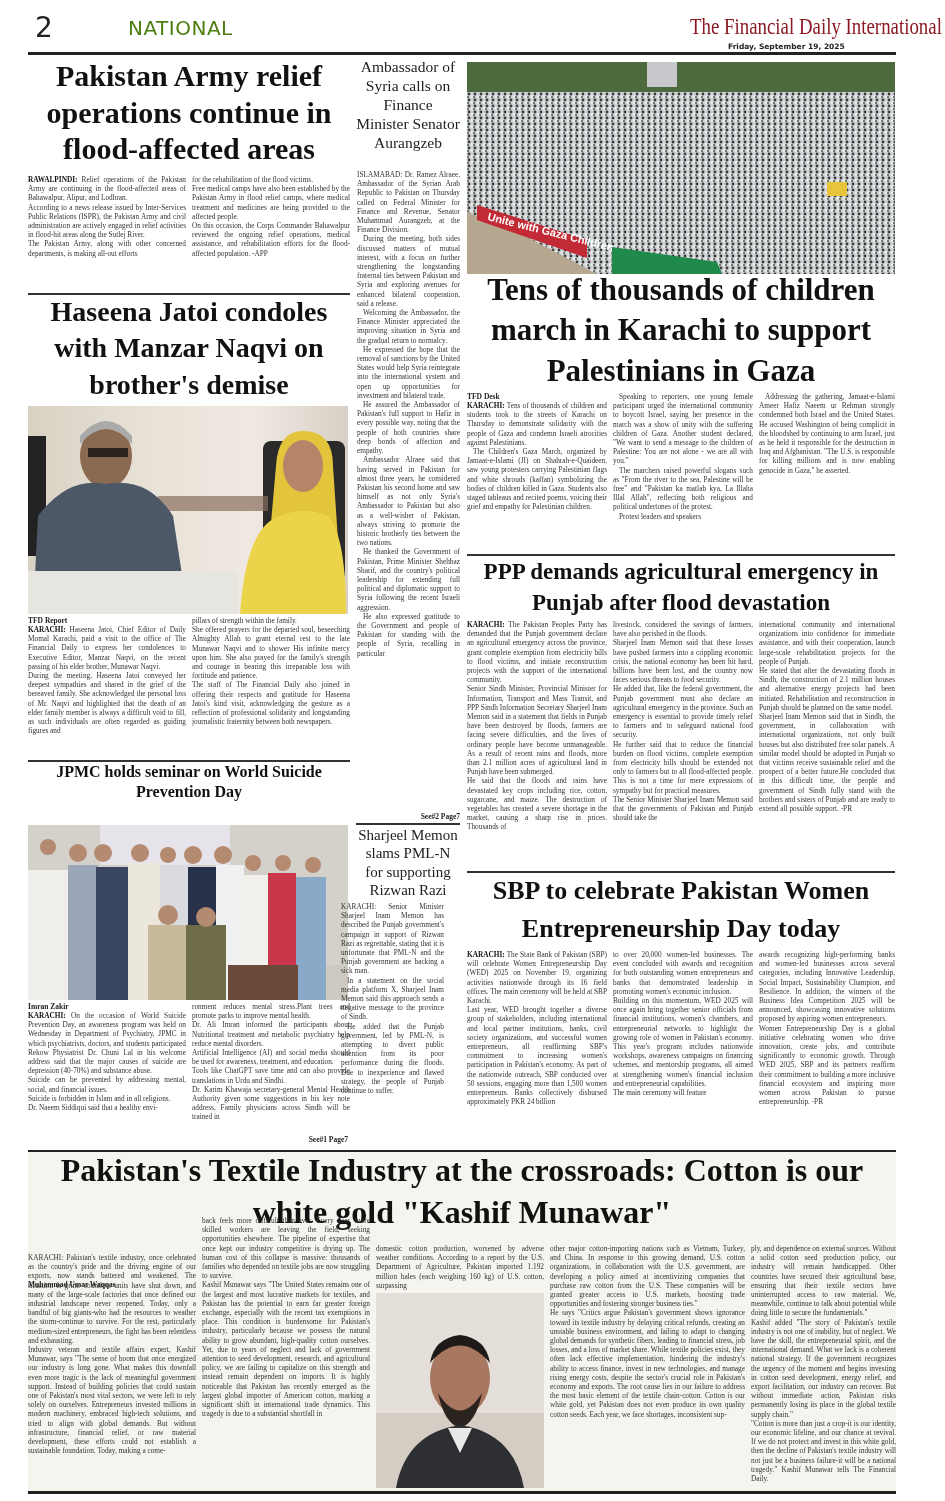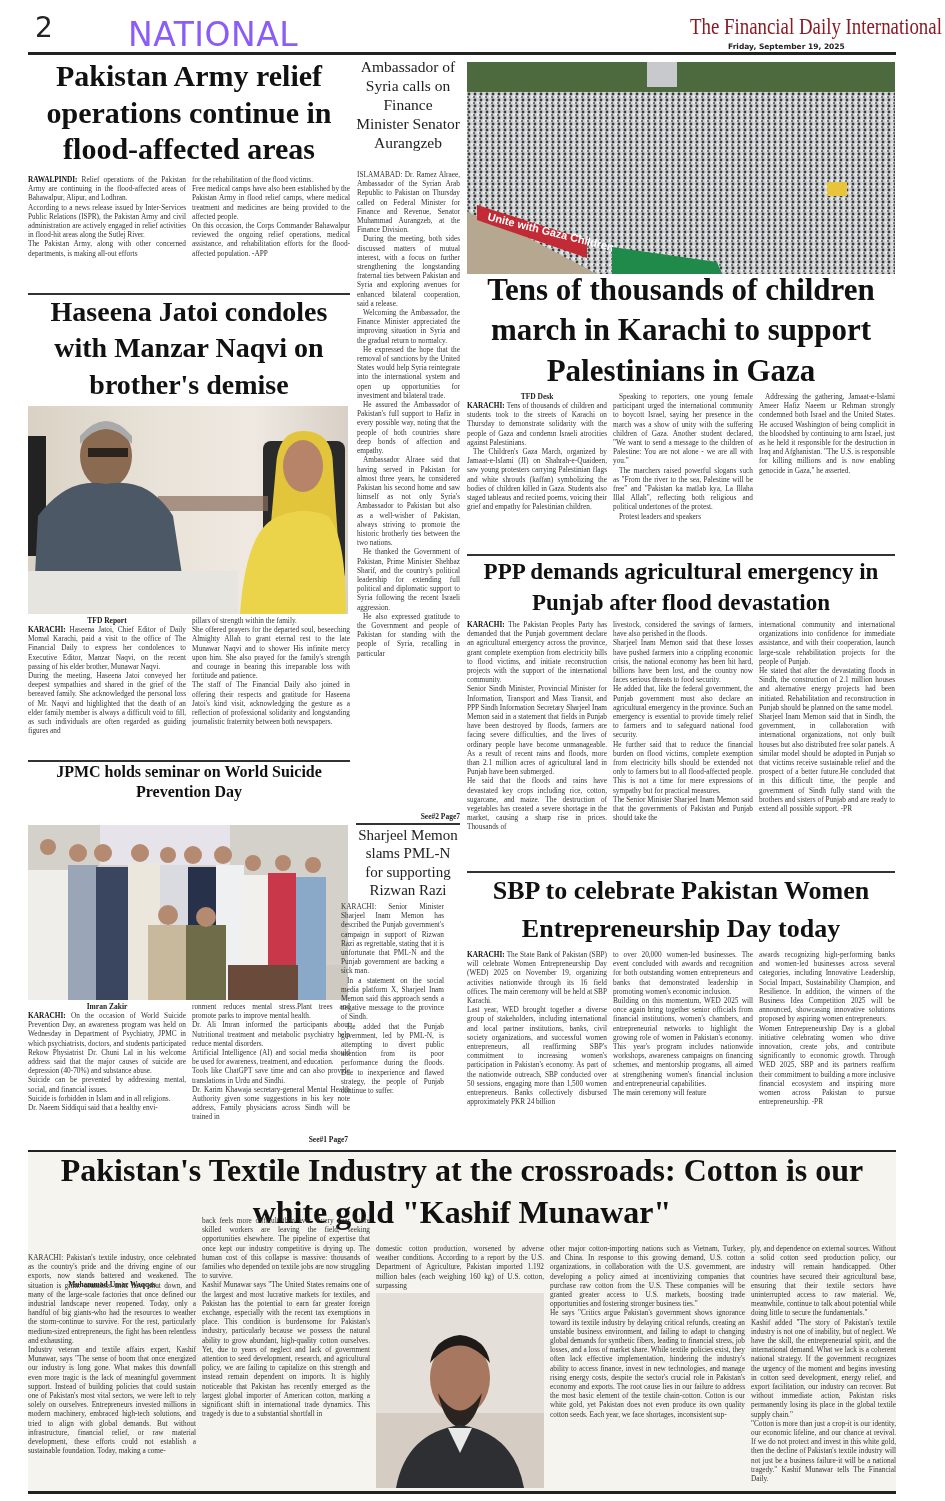--- a/index.html
+++ b/index.html
@@ -1,32 +1,32 @@
 <!DOCTYPE html>
 <html><head>
 <meta charset="utf-8">
 <style>
   * { box-sizing: border-box; margin: 0; padding: 0; }
   html, body { width: 945px; height: 1501px; background: #fff; overflow: hidden; }
   body { position: relative; font-family: "Liberation Serif", serif; color: #222; }
   .abs { position: absolute; }
   .masthead-num { left: 35px; top: 14px; font-family: "DejaVu Sans", sans-serif; font-size: 28px; color: #222; line-height: 1; }
-  .masthead-sec { left: 128px; top: 18px; font-family: "DejaVu Sans", sans-serif; font-size: 33px; color: #8b5cf6; letter-spacing: 0.5px; line-height: 1; }
+  .masthead-sec { left: 128px; top: 18px; font-family: "DejaVu Sans", sans-serif; font-size: 20px; color: #4d7c0f; letter-spacing: 0.5px; line-height: 1; }
   .masthead-brand { left: 690px; top: 14px; font-family: "Liberation Serif", serif; font-size: 23px; color: #8b1a24; transform: scaleX(0.82); transform-origin: left top; white-space: nowrap; }
   .masthead-date { left: 728px; top: 42px; font-family: "DejaVu Sans", sans-serif; font-weight: bold; font-size: 7.5px; color: #222; }
   .rule-top { left: 28px; top: 52px; width: 868px; height: 3px; background: #222; }
   .rule { height: 1.5px; background: #333; }
   .head { font-family: "Liberation Serif", serif; font-weight: bold; color: #111; text-align: center; line-height: 1.22; }
   .subhead { font-family: "Liberation Serif", serif; color: #222; text-align: center; line-height: 1.22; font-size: 15px; }
   .cols { font-size: 7.3px; line-height: 9.2px; color: #333; text-align: justify; }
   .col { position: absolute; overflow: hidden; }
   .col p { margin: 0; text-indent: 0; }
   .col p.ind { text-indent: 6px; }
   .lead { font-weight: bold; color: #111; }
-  .byline { font-weight: bold; text-align: center; font-size: 7.5px; color: #222; }
+  .byline { font-weight: bold; font-size: 7.5px; color: #222; }
   .see { font-weight: bold; text-align: right; color: #222; font-size: 7.5px; }
   .photo { position: absolute; overflow: hidden; }
   .gray-bg { background: #f6f4ef; }
 </style>
 </head>
 <body>
 
 <div class="abs masthead-num">2</div>
 <div class="abs masthead-sec">NATIONAL</div>
 <div class="abs masthead-brand">The Financial Daily International</div>

